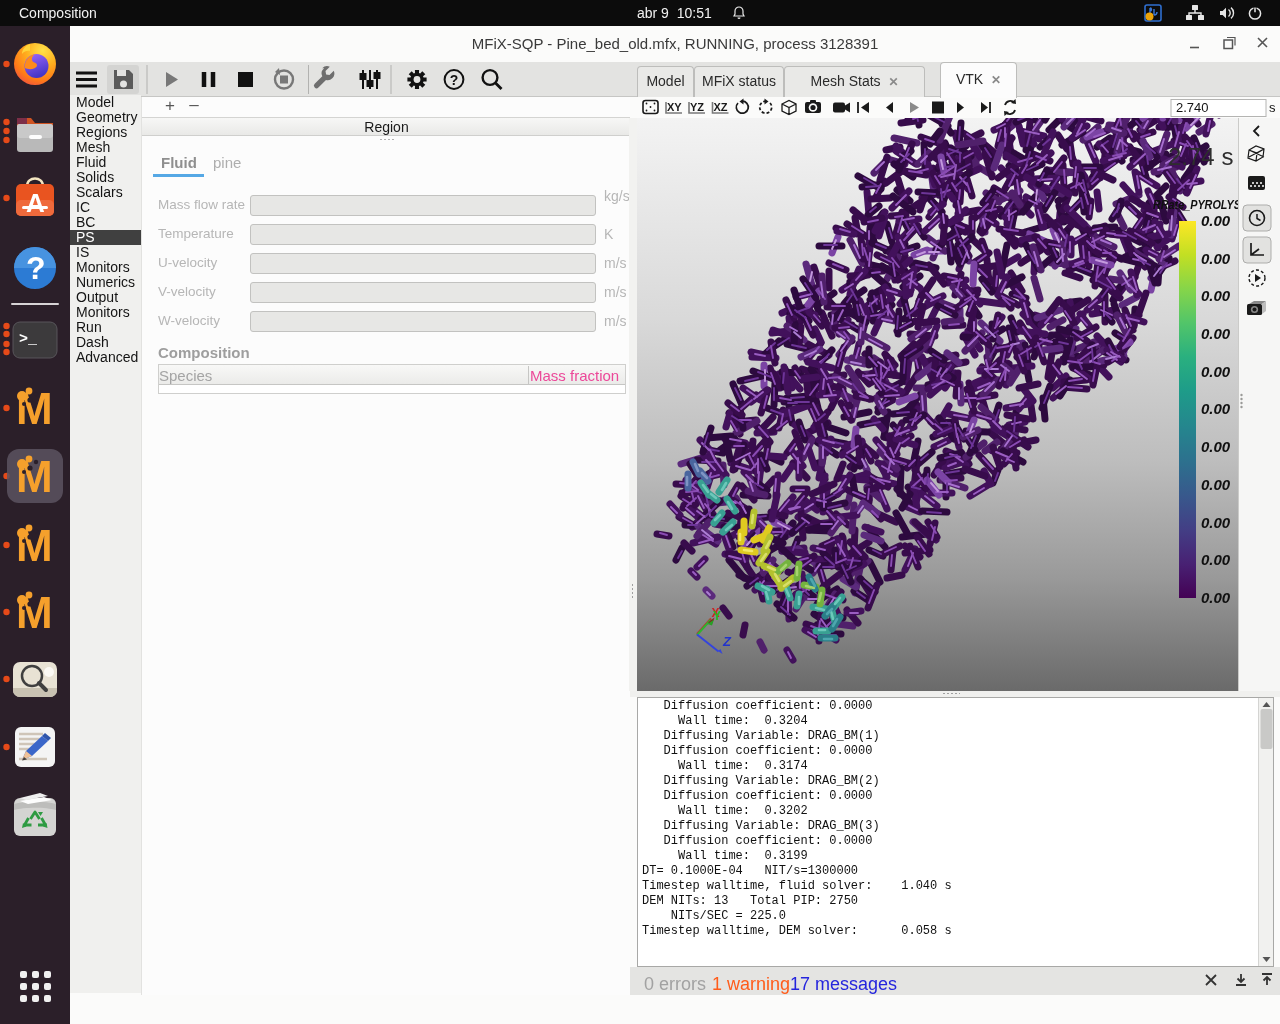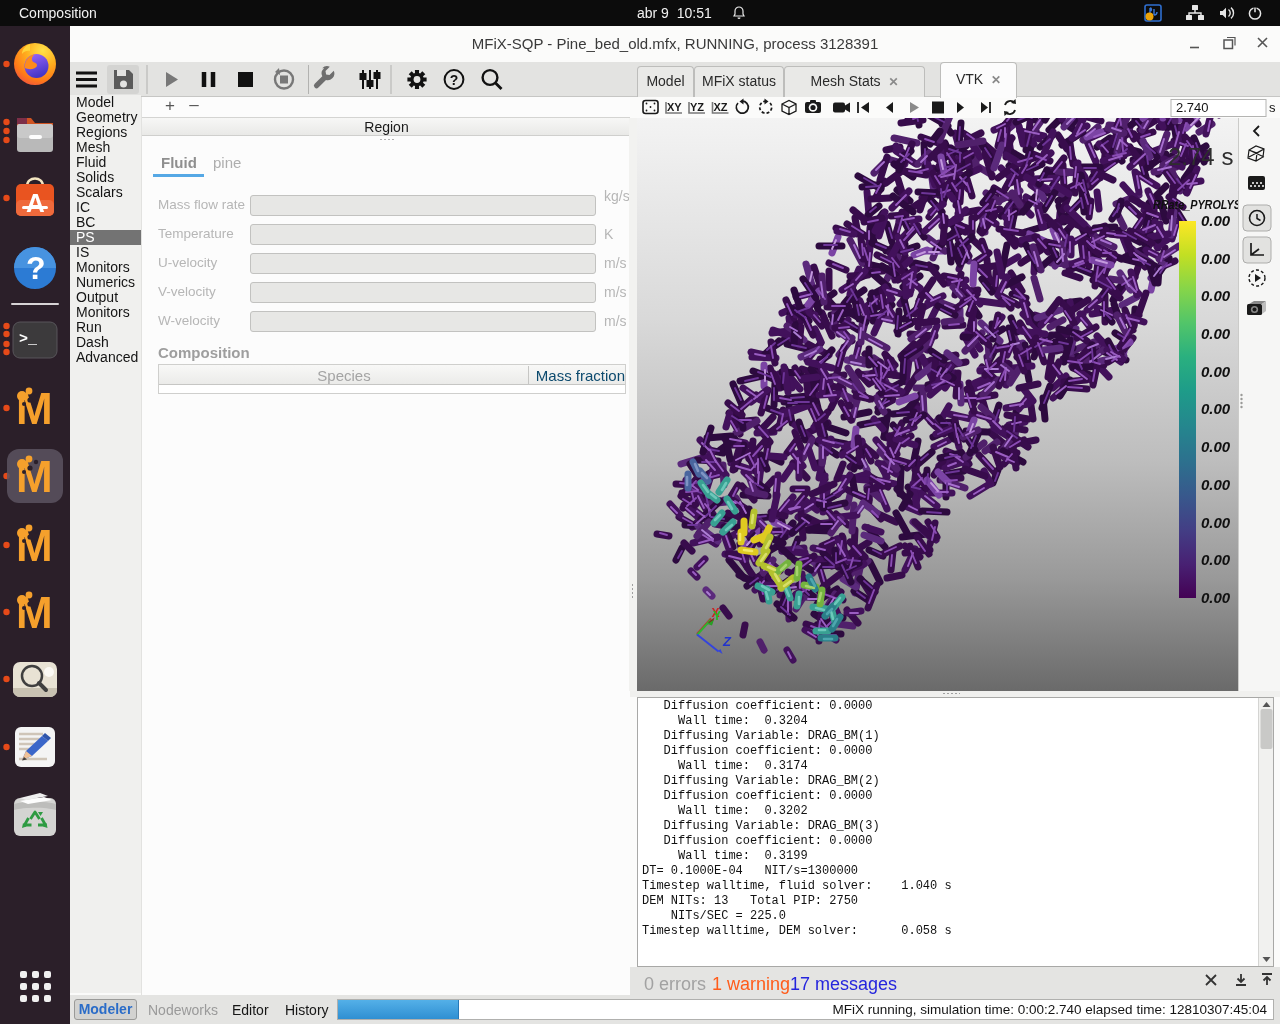--- a/index.html
+++ b/index.html
@@ -5,21 +5,21 @@
 .abs{position:absolute}
 #topbar{left:0;top:0;width:1280px;height:26px;background:#0c0c0c;color:#f2f2f2;font-size:14px}
 #dock{left:0;top:26px;width:70px;height:998px;background:#2b1f29}
 #win{left:70px;top:26px;width:1210px;height:998px;background:#fbfbfa}
 #titlebar{left:0;top:0;width:1210px;height:36px;background:#fbfbfa;text-align:center;font-weight:normal;font-size:15px;color:#3a3a3a;line-height:36px}
 #toolstrip{left:0;top:36px;width:1210px;height:35px;background:#e3e3e1;border-bottom:1px solid #c6c6c4}
 .tab{position:absolute;top:4px;height:31px;background:#e9e9e7;border:1px solid #bdbdbb;border-bottom:none;border-radius:4px 4px 0 0;font-size:14px;color:#2a2a2a;text-align:center;line-height:29px}
 #tabvtk{top:0px;height:36px;background:#fcfcfc;line-height:33px;z-index:3}
 #nav{left:0;top:69px;width:71px;height:898px;background:#f0f0ee;font-size:14px;color:#141414}
 #nav div{height:15px;line-height:15px;padding-left:6px;white-space:nowrap}
-#nav .sel{background:#737373;color:#fff}
+#nav .sel{background:#404040;color:#fff}
 #midpanel{left:71px;top:71px;width:489px;height:898px;background:#fcfcfc;border-left:1px solid #e2e2e0}
 #regionbar{left:0;top:20px;width:489px;height:19px;background:linear-gradient(#f7f7f6,#e9e9e7);border-top:1px solid #d4d4d2;border-bottom:1px solid #cfcfcd;text-align:center;font-size:14px;color:#1a1a1a;line-height:18px}
 .flabel{position:absolute;left:16px;font-size:13.5px;color:#b6b6b6;white-space:nowrap}
 .funit{position:absolute;left:462px;font-size:14px;color:#b6b6b6}
 .finput{position:absolute;left:108px;width:346px;height:21px;background:#e7e7e5;border:1px solid #c2c2c0;border-radius:3px}
 #rpanel{left:560px;top:71px;width:650px;height:898px;background:#fbfbfa}
 #vtkcanvas{left:7px;top:21px;width:601px;height:573px}
 #rstrip{left:608px;top:21px;width:42px;height:573px;background:#f6f6f5;border-left:1px solid #cbcbc9}
 #terminal{left:7px;top:600px;width:637px;height:270px;background:#fff;border:1px solid #a8a8a6}
 #termtext{position:absolute;left:4px;top:1px;font-family:Liberation Mono, monospace;font-size:12px;line-height:15px;color:#111;white-space:pre}
@@ -267,22 +267,22 @@
       <div class="flabel" style="top:186.5px">V-velocity</div>
       <div class="finput" style="top:185.0px"></div>
       <div class="funit" style="top:186.5px">m/s</div>
       <div class="flabel" style="top:215.5px">W-velocity</div>
       <div class="finput" style="top:214.0px"></div>
       <div class="funit" style="top:215.5px">m/s</div>
  <div class="abs" style="left:16px;top:247px;font-size:15px;font-weight:bold;color:#9e9e9e">Composition</div>
  <div class="abs" style="left:16px;top:267px;width:468px;height:30px;border:1px solid #cfcfcd;background:#fff">
    <div class="abs" style="left:0;top:0;width:466px;height:20px;background:linear-gradient(#f8f8f7,#ebebe9);border-bottom:1px solid #c6c6c4"></div>
    <div class="abs" style="left:369px;top:1px;width:1px;height:19px;background:#c6c6c4"></div>
-   <div class="abs" style="left:0;top:2px;width:370px;text-align:center;font-size:15px;color:#a4a4a4">Species</div>
-   <div class="abs" style="left:371px;top:2px;width:95px;text-align:right;font-size:15px;color:#0c4a6e">Mass fraction</div>
+   <div class="abs" style="left:0;top:2px;width:370px;text-align:left;font-size:15px;color:#a4a4a4">Species</div>
+   <div class="abs" style="left:371px;top:2px;width:95px;text-align:left;font-size:15px;color:#ec4899">Mass fraction</div>
  </div>
 </div>
 
 <div id="rpanel" class="abs">
  <div class="abs" style="left:-1px;top:21px;width:8px;height:573px;background:#f2f2f0">
    <div class="abs" style="left:2px;top:465px;width:3px;height:16px;background:radial-gradient(circle 1px,#a0a0a0 55%,transparent 60%) 0 0/3px 4px repeat-y"></div>
  </div>
 
 <svg class="abs" style="left:0;top:0" width="650" height="21" viewBox="0 0 650 21">
  <g transform="translate(-630,0)">
@@ -2597,24 +2597,14 @@
  <span class="abs" style="left:160px;top:7px;color:#2525dd">17 messages</span>
  <svg class="abs" style="left:573px;top:6px" width="80" height="16" viewBox="0 0 80 16">
   <path d="M3 2l10 10M13 2L3 12" stroke="#333" stroke-width="1.8"></path>
   <path d="M38 1v8m-3.5-3.5L38 9l3.5-3.5M33 12h10" stroke="#333" stroke-width="1.8" fill="none"></path>
   <path d="M64 12V4m-3.5 3.5L64 4l3.5 3.5M59 1h10" stroke="#333" stroke-width="1.8" fill="none"></path>
  </svg>
 </div>
 
 </div>
 
-<div id="bottombar" class="abs">
- <div class="abs" style="left:4px;top:4px;width:63px;height:21px;background:#d2d2d0;border:1px solid #9a9a98;border-radius:3px;text-align:center;line-height:19px;font-weight:bold;color:#2a6cc8">Modeler</div>
- <span class="abs" style="left:78px;top:7px;color:#9a9a9a">Nodeworks</span>
- <span class="abs" style="left:162px;top:7px;color:#161616">Editor</span>
- <span class="abs" style="left:215px;top:7px;color:#161616">History</span>
- <div class="abs" style="left:267px;top:4px;width:937px;height:21px;background:#fff;border:1px solid #b0b0ae">
-   <div class="abs" style="left:0;top:0;width:121px;height:19px;background:linear-gradient(#54b0e8,#2f8fd2);border-right:1px solid #2779b8"></div>
-   <div class="abs" style="right:6px;top:2px;font-size:13.5px;color:#141414">MFiX running, simulation time: 0:00:2.740 elapsed time: 12810307:45:04</div>
- </div>
-</div>
 
 </div>
 
 </body></html>

